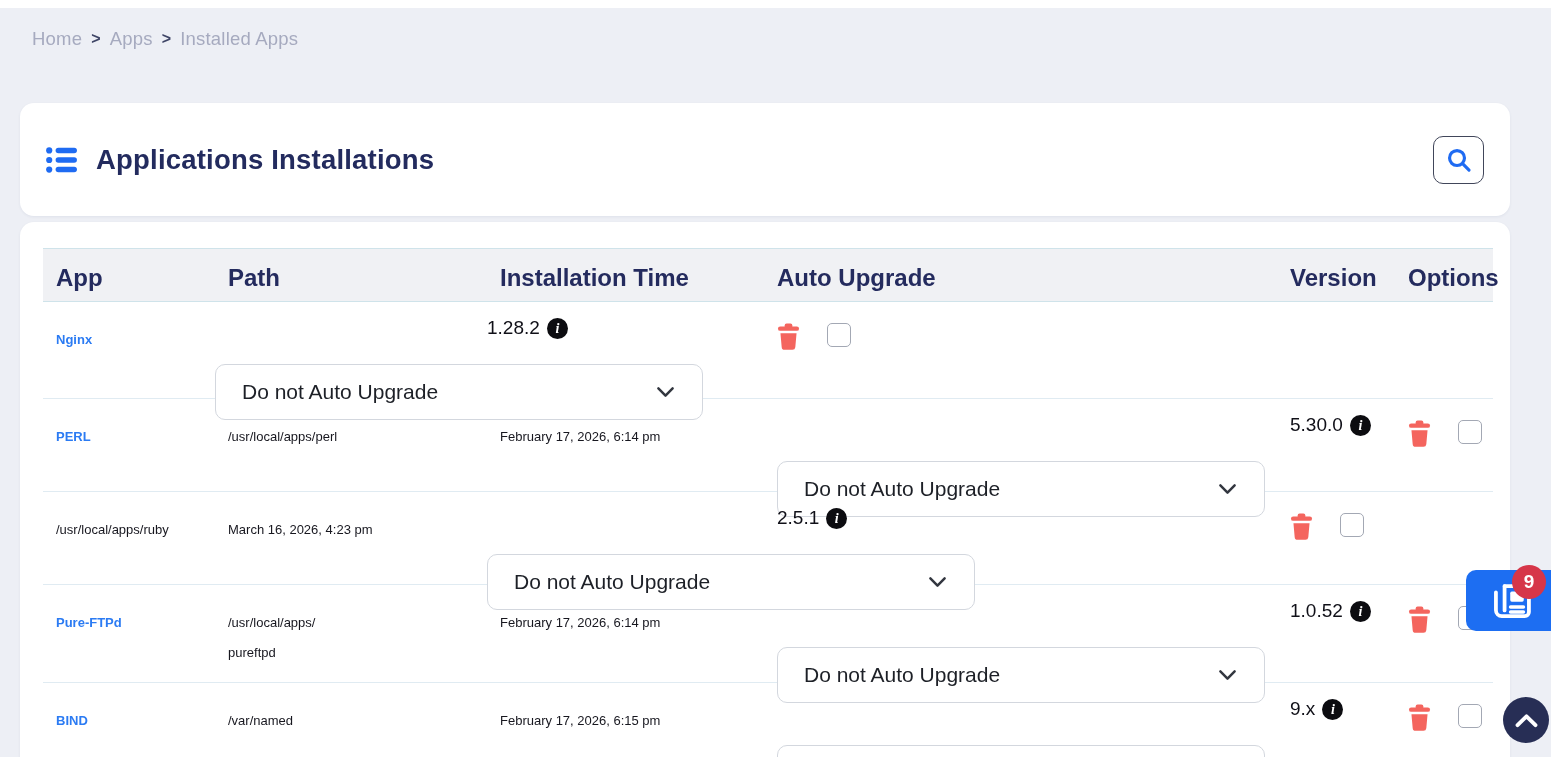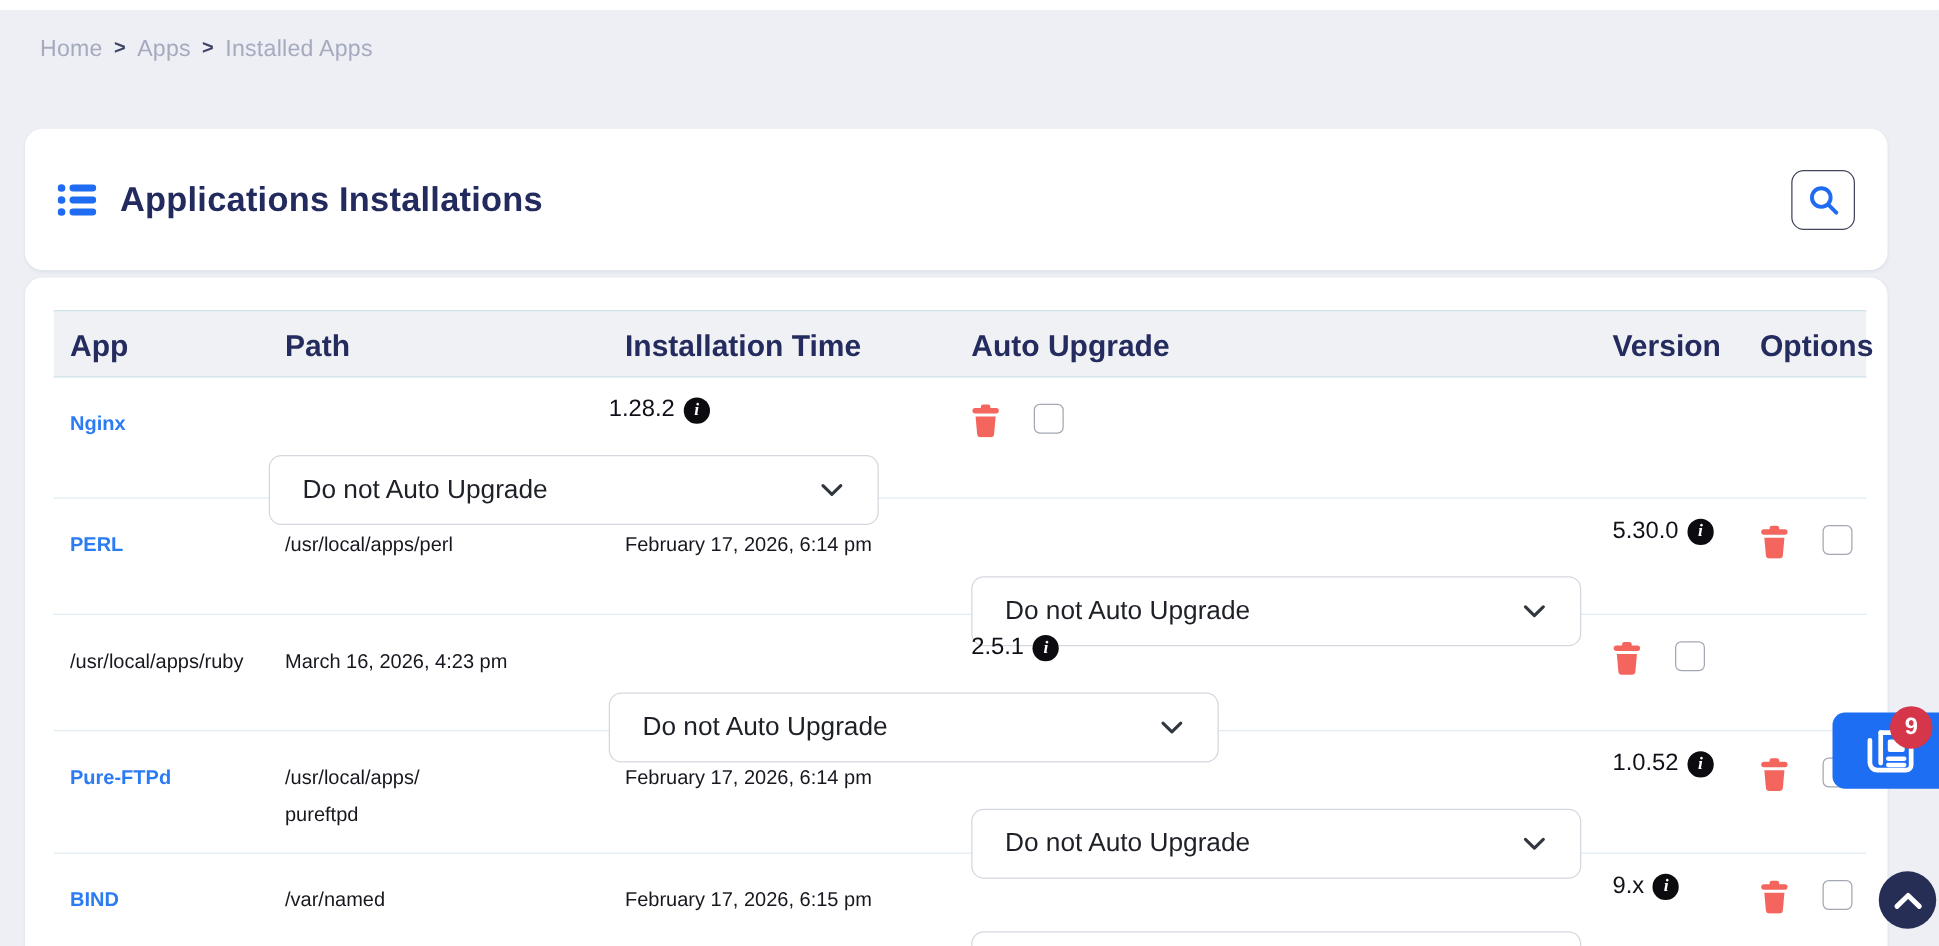--- a/index.html
+++ b/index.html
@@ -23,21 +23,21 @@
     justify-content:center; cursor:pointer; }
 
   
   .table-card { top:222px; height:620px; padding:26px 17px 0 23px; }
   .tbl { width:1450px; }
   .tr { display:grid; grid-template-columns:172px 272px 290px 513px 118px 85px; }
   .thead { height:54px; background:#f0f1f4; border-top:1px solid #cfe3ea; border-bottom:1px solid #cfe3ea; }
   .th { font-size:24px; font-weight:700; color:#242b5e; padding-top:15px; }
   .c-pad { padding-left:13px; }
   .row { border-bottom:1px solid #e0ebf2; }
-  .td { padding-top:23px; font-size:16px; color:#17171f; line-height:30px; white-space:pre-line; }
+  .td { padding-top:23px; font-size:13px; color:#17171f; line-height:30px; white-space:pre-line; }
   .app-link { color:#2b7bf3; font-weight:600; cursor:pointer; }
   .r1 { height:97px; } .r2 { height:93px; } .r3 { height:93px; } .r4 { height:98px; } .r5 { height:130px; }
 
   .dd-cell { padding-top:22px; }
   .dropdown { width:488px; height:56px; background:#fff; border:1px solid #d3d7de; border-radius:10px;
     display:flex; align-items:center; justify-content:space-between; padding:0 27px 0 26px;
     font-size:21px; color:#1d2027; cursor:pointer;margin-top:40px; }
   .ver-cell { padding-top:15px; display:flex; align-items:flex-start; gap:7px;
     font-size:19px; color:#101018; }
   .info-icon { width:21px; height:21px; border-radius:50%; background:#0c0c10; color:#fff;

